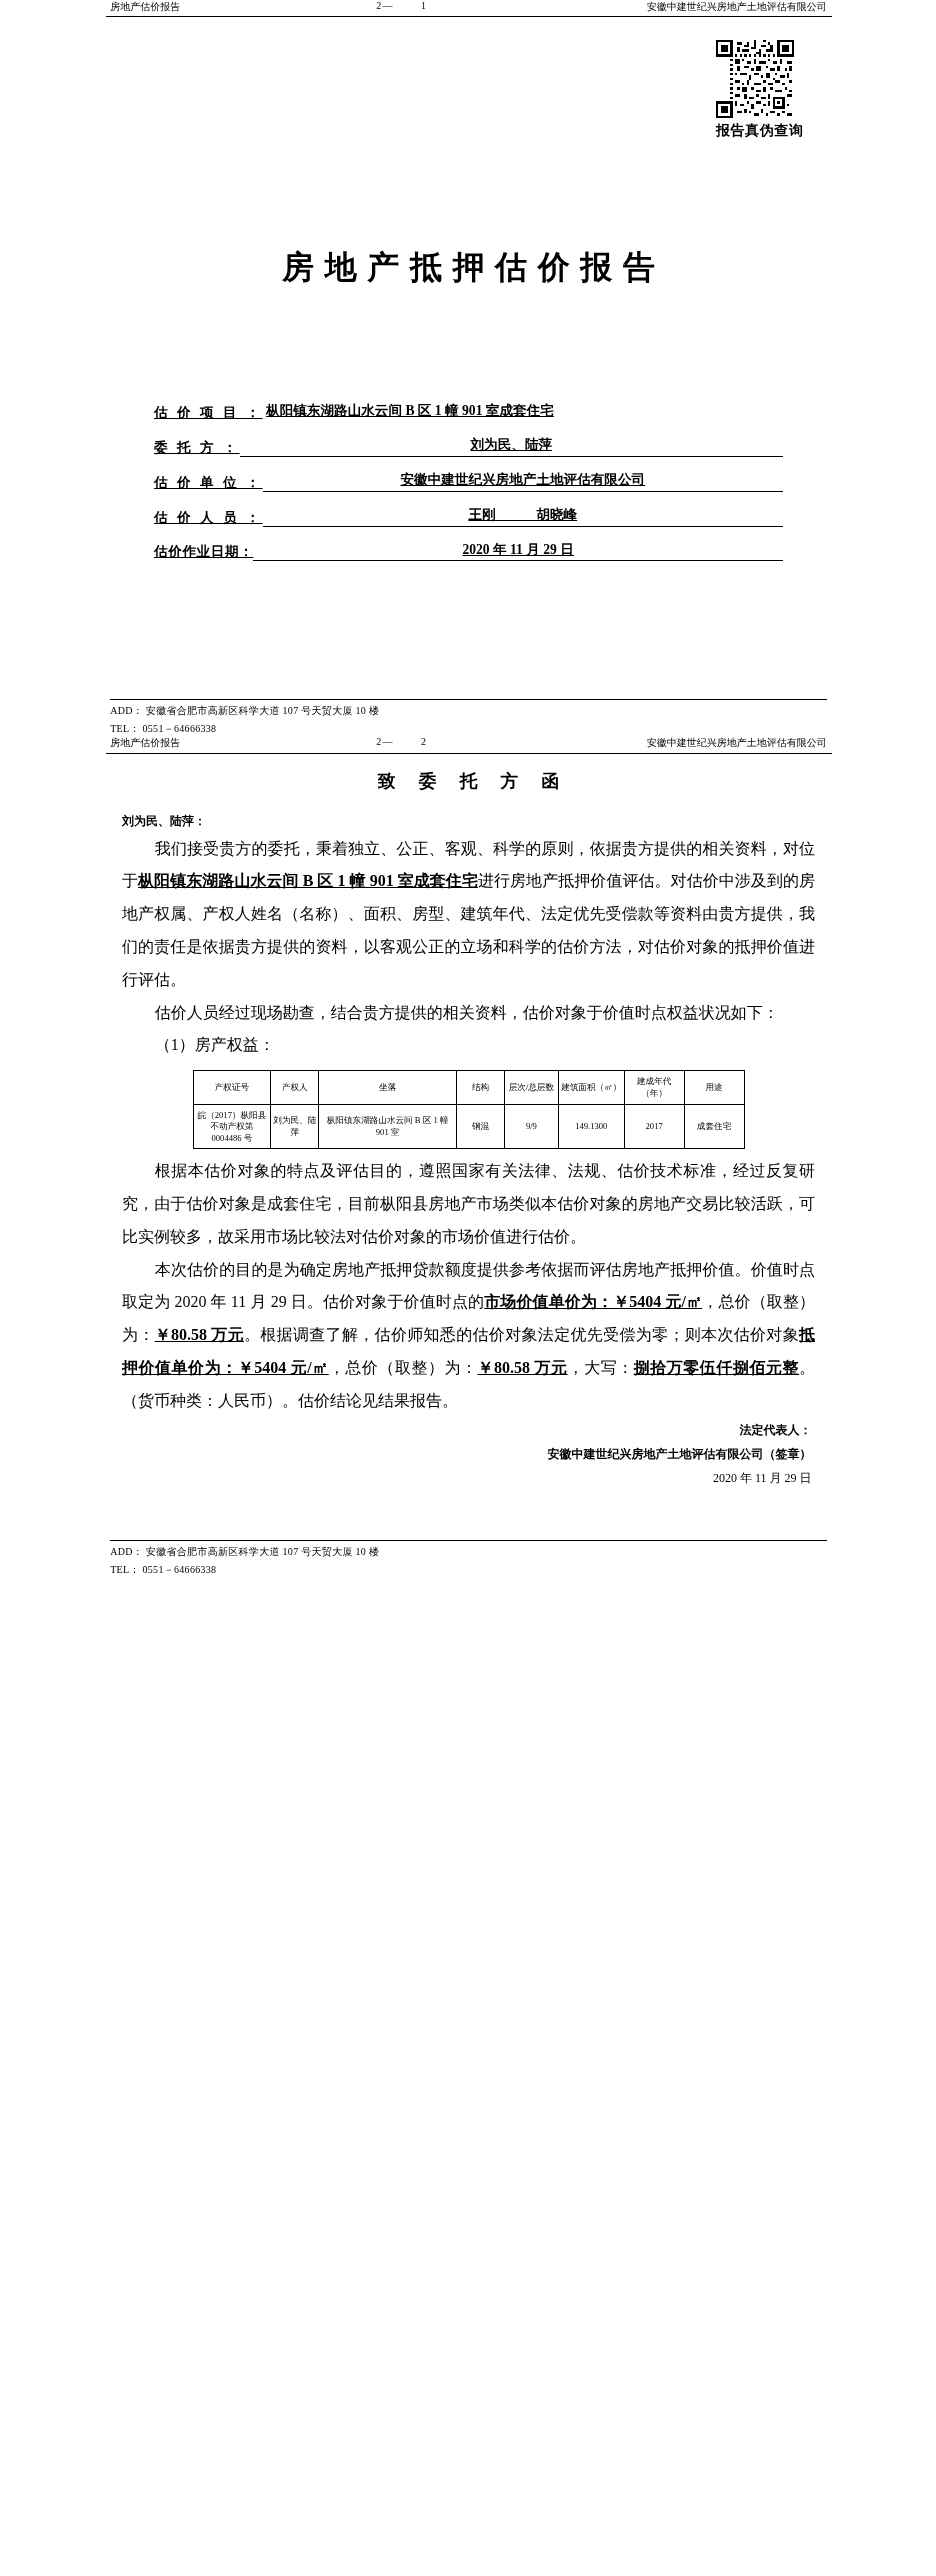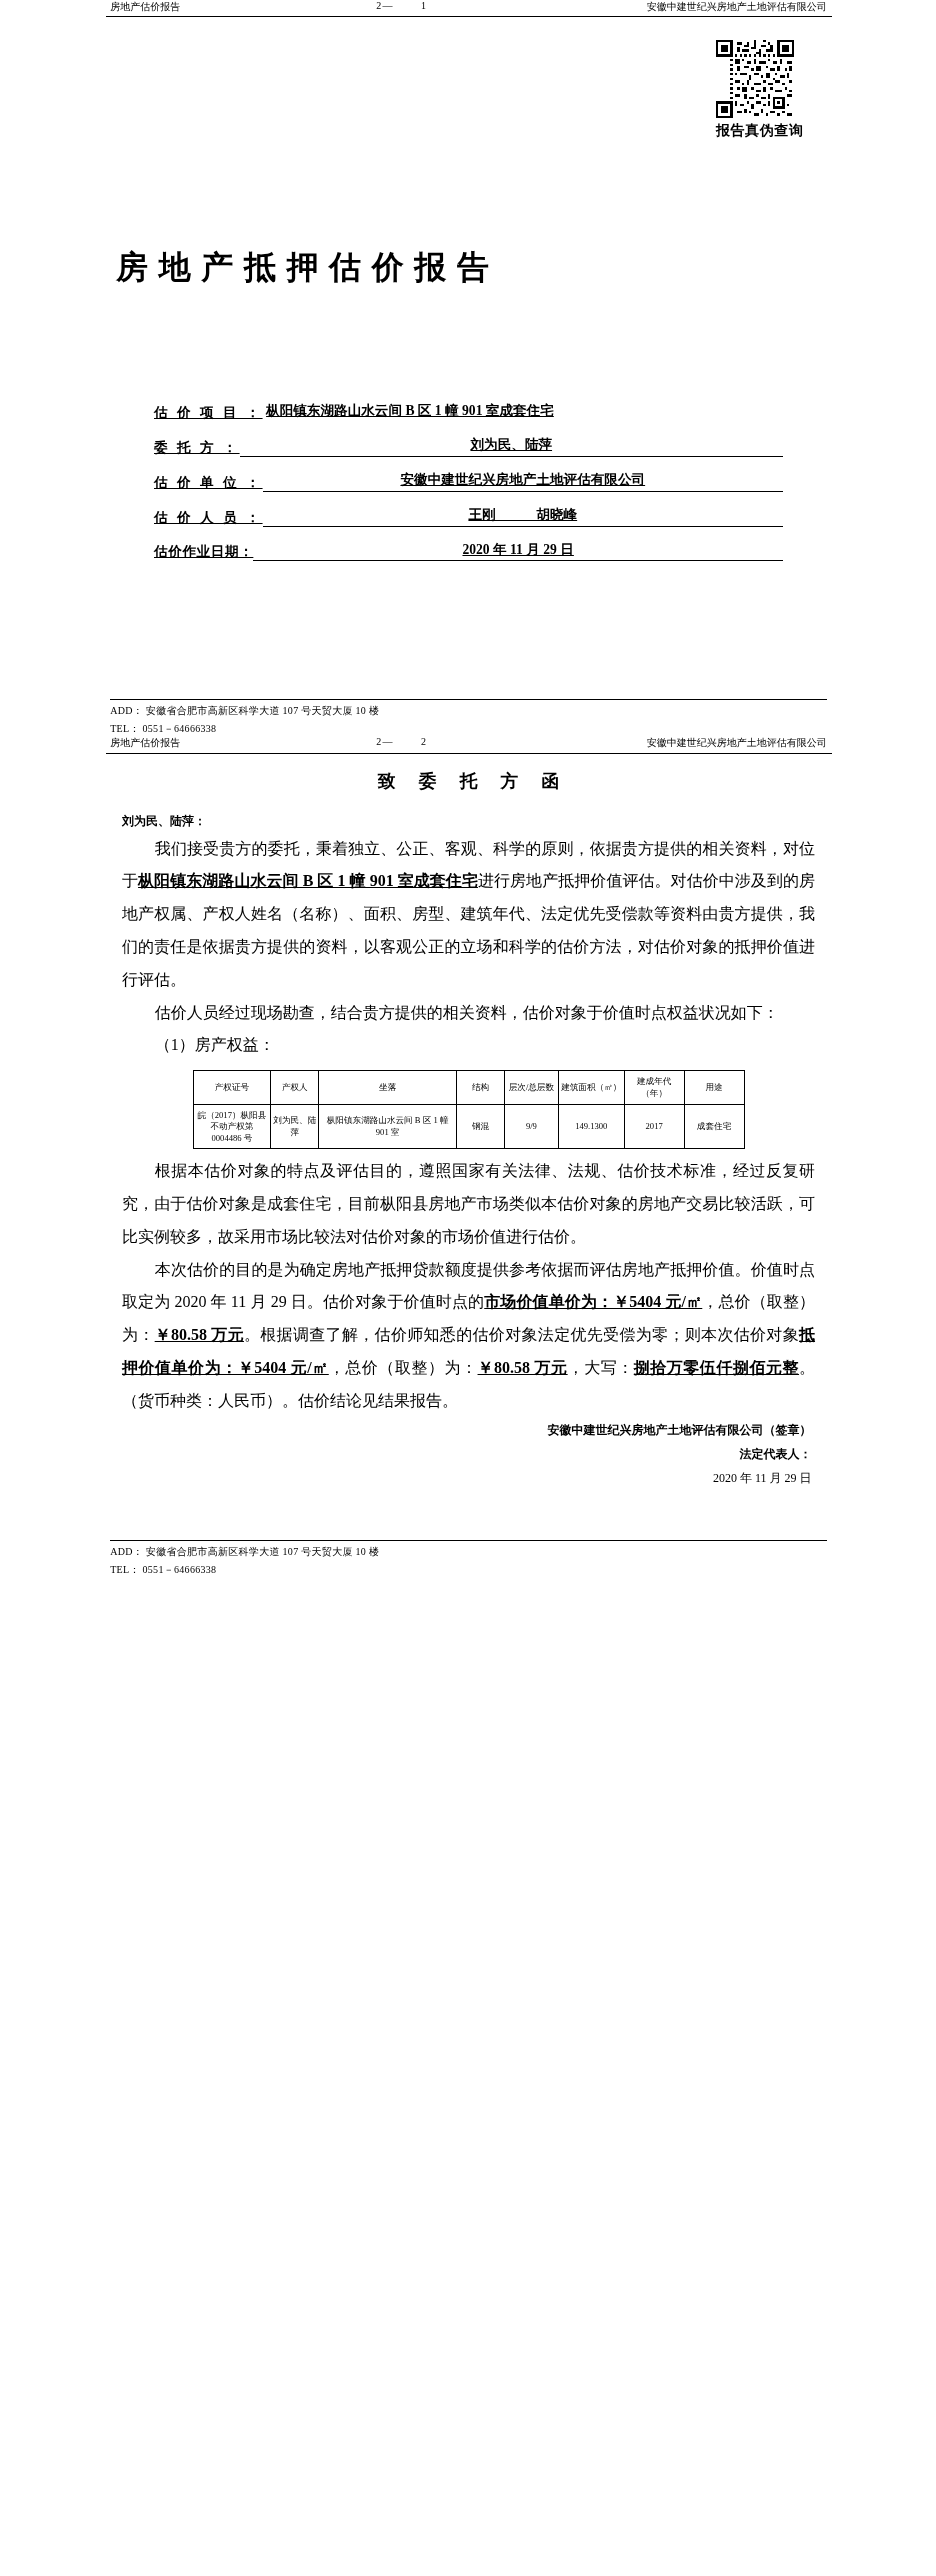--- a/index.html
+++ b/index.html
@@ -57,21 +57,21 @@
   .qr-caption {
     font-size: 14px;
     margin-top: 4.7px;
     letter-spacing: 0.6px;
     font-weight: bold;
     font-family: Liberation Mono, monospace;
   }
 
   
   .doc-title {
-    text-align: left;
+    text-align: center;
     font-size: 32px;
     font-weight: bold;
     letter-spacing: 10.6px;
     margin-top: 106px;
     text-indent: 10.6px;
   }
   .doc-code {
     text-align: center;
     font-size: 14.8px;
     margin-top: 31px;
@@ -411,22 +411,22 @@
         </tr>
       </tbody>
     </table>
 
     <div class="body-text p-indent">根据本估价对象的特点及评估目的，遵照国家有关法律、法规、估价技术标准，经过反复研究，由于估价对象是成套住宅，目前枞阳县房地产市场类似本估价对象的房地产交易比较活跃，可比实例较多，故采用市场比较法对估价对象的市场价值进行估价。</div>
 
     <div class="body-text p-indent">
       <span>本次估价的目的是为确定房地产抵押贷款额度提供参考依据而评估房地产抵押价值。价值时点取定为 2020 年 11 月 29 日。估价对象于价值时点的</span><span class="u">市场价值单价为：￥5404 元/㎡</span><span>，总价（取整）为：</span><span class="u">￥80.58 万元</span><span>。根据调查了解，估价师知悉的估价对象法定优先受偿为零；则本次估价对象</span><span class="u">抵押价值单价为：￥5404 元/㎡</span><span>，总价（取整）为：</span><span class="u">￥80.58 万元</span><span>，大写：</span><span class="u">捌拾万零伍仟捌佰元整</span><span>。（货币种类：人民币）。估价结论见结果报告。</span>
     </div>
 
+    <div class="sign-right">法定代表人：</div>
     <div class="sign-right">安徽中建世纪兴房地产土地评估有限公司（签章）</div>
-    <div class="sign-right">法定代表人：</div>
     <div class="sign-right plain">2020 年 11 月 29 日</div>
 
     <div class="spacer-lg"></div>
 
     <div class="foot">
       <div class="foot-rule"></div>
       <div class="foot-line">ADD： 安徽省合肥市高新区科学大道 107 号天贸大厦 10 楼</div>
       <div class="foot-line mono">TEL： 0551－64666338</div>
     </div>
 

